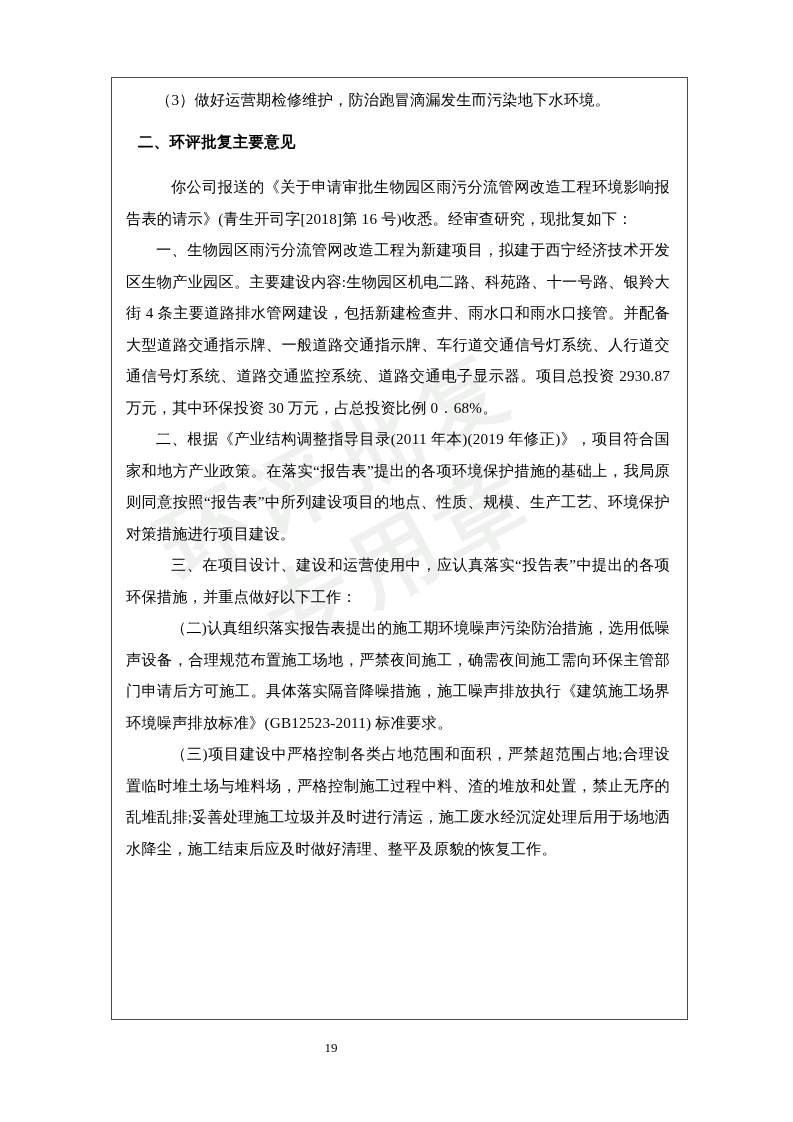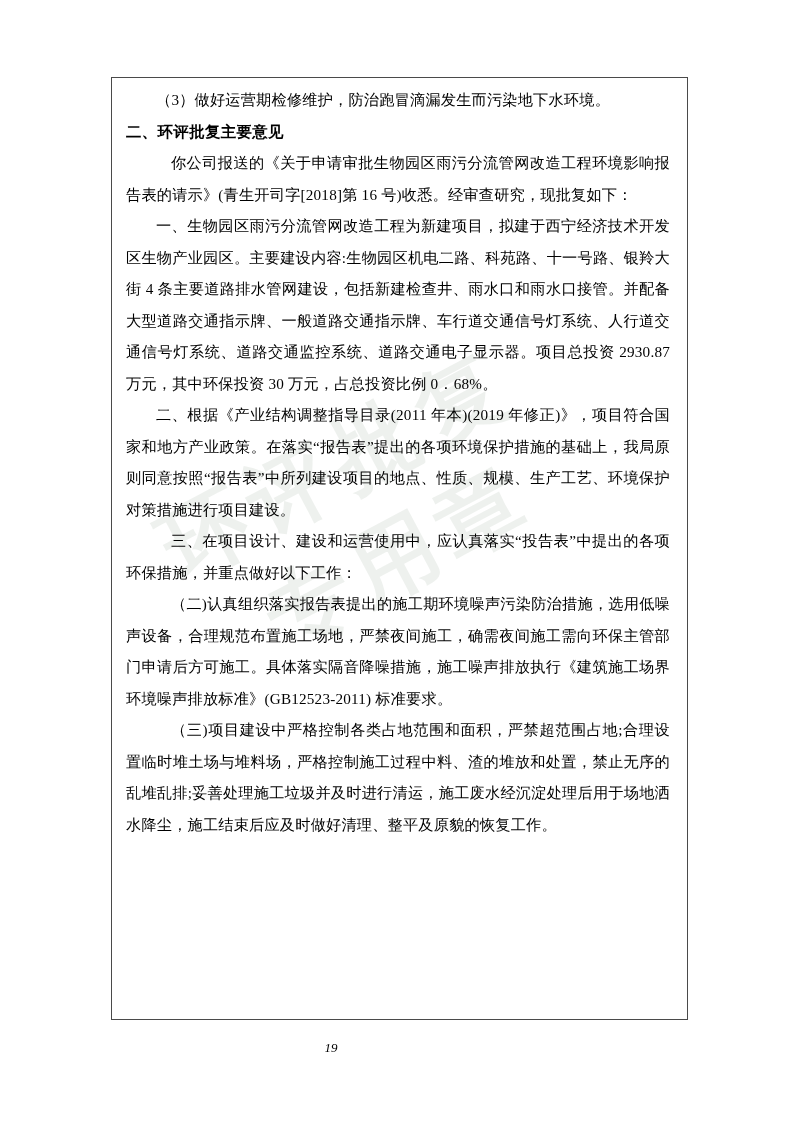--- a/index.html
+++ b/index.html
@@ -50,35 +50,34 @@
   .indent2 {
     text-indent: 30px;
   }
   .indent3 {
     text-indent: 45px;
   }
   .heading {
     font-size: 15.4px;
     line-height: 31.5px;
     font-weight: bold;
-    font-family: Liberation Serif, serif;
-    margin: 0;
+    font-family: Liberation Mono, monospace;
+    margin: 12px;
     text-indent: 0;
     letter-spacing: 0.4px;
   }
   .page-number {
     position: absolute;
     left: 0;
     top: 1040px;
     width: 662px;
     text-align: center;
     font-size: 13px;
     font-family: "Liberation Serif", "DejaVu Serif", serif;
     color: #000;
-    font-style: italic;
   }
   
   .watermark {
     position: absolute;
     left: 190px;
     top: 380px;
     width: 460px;
     height: 320px;
     pointer-events: none;
     transform: rotate(-28deg);

